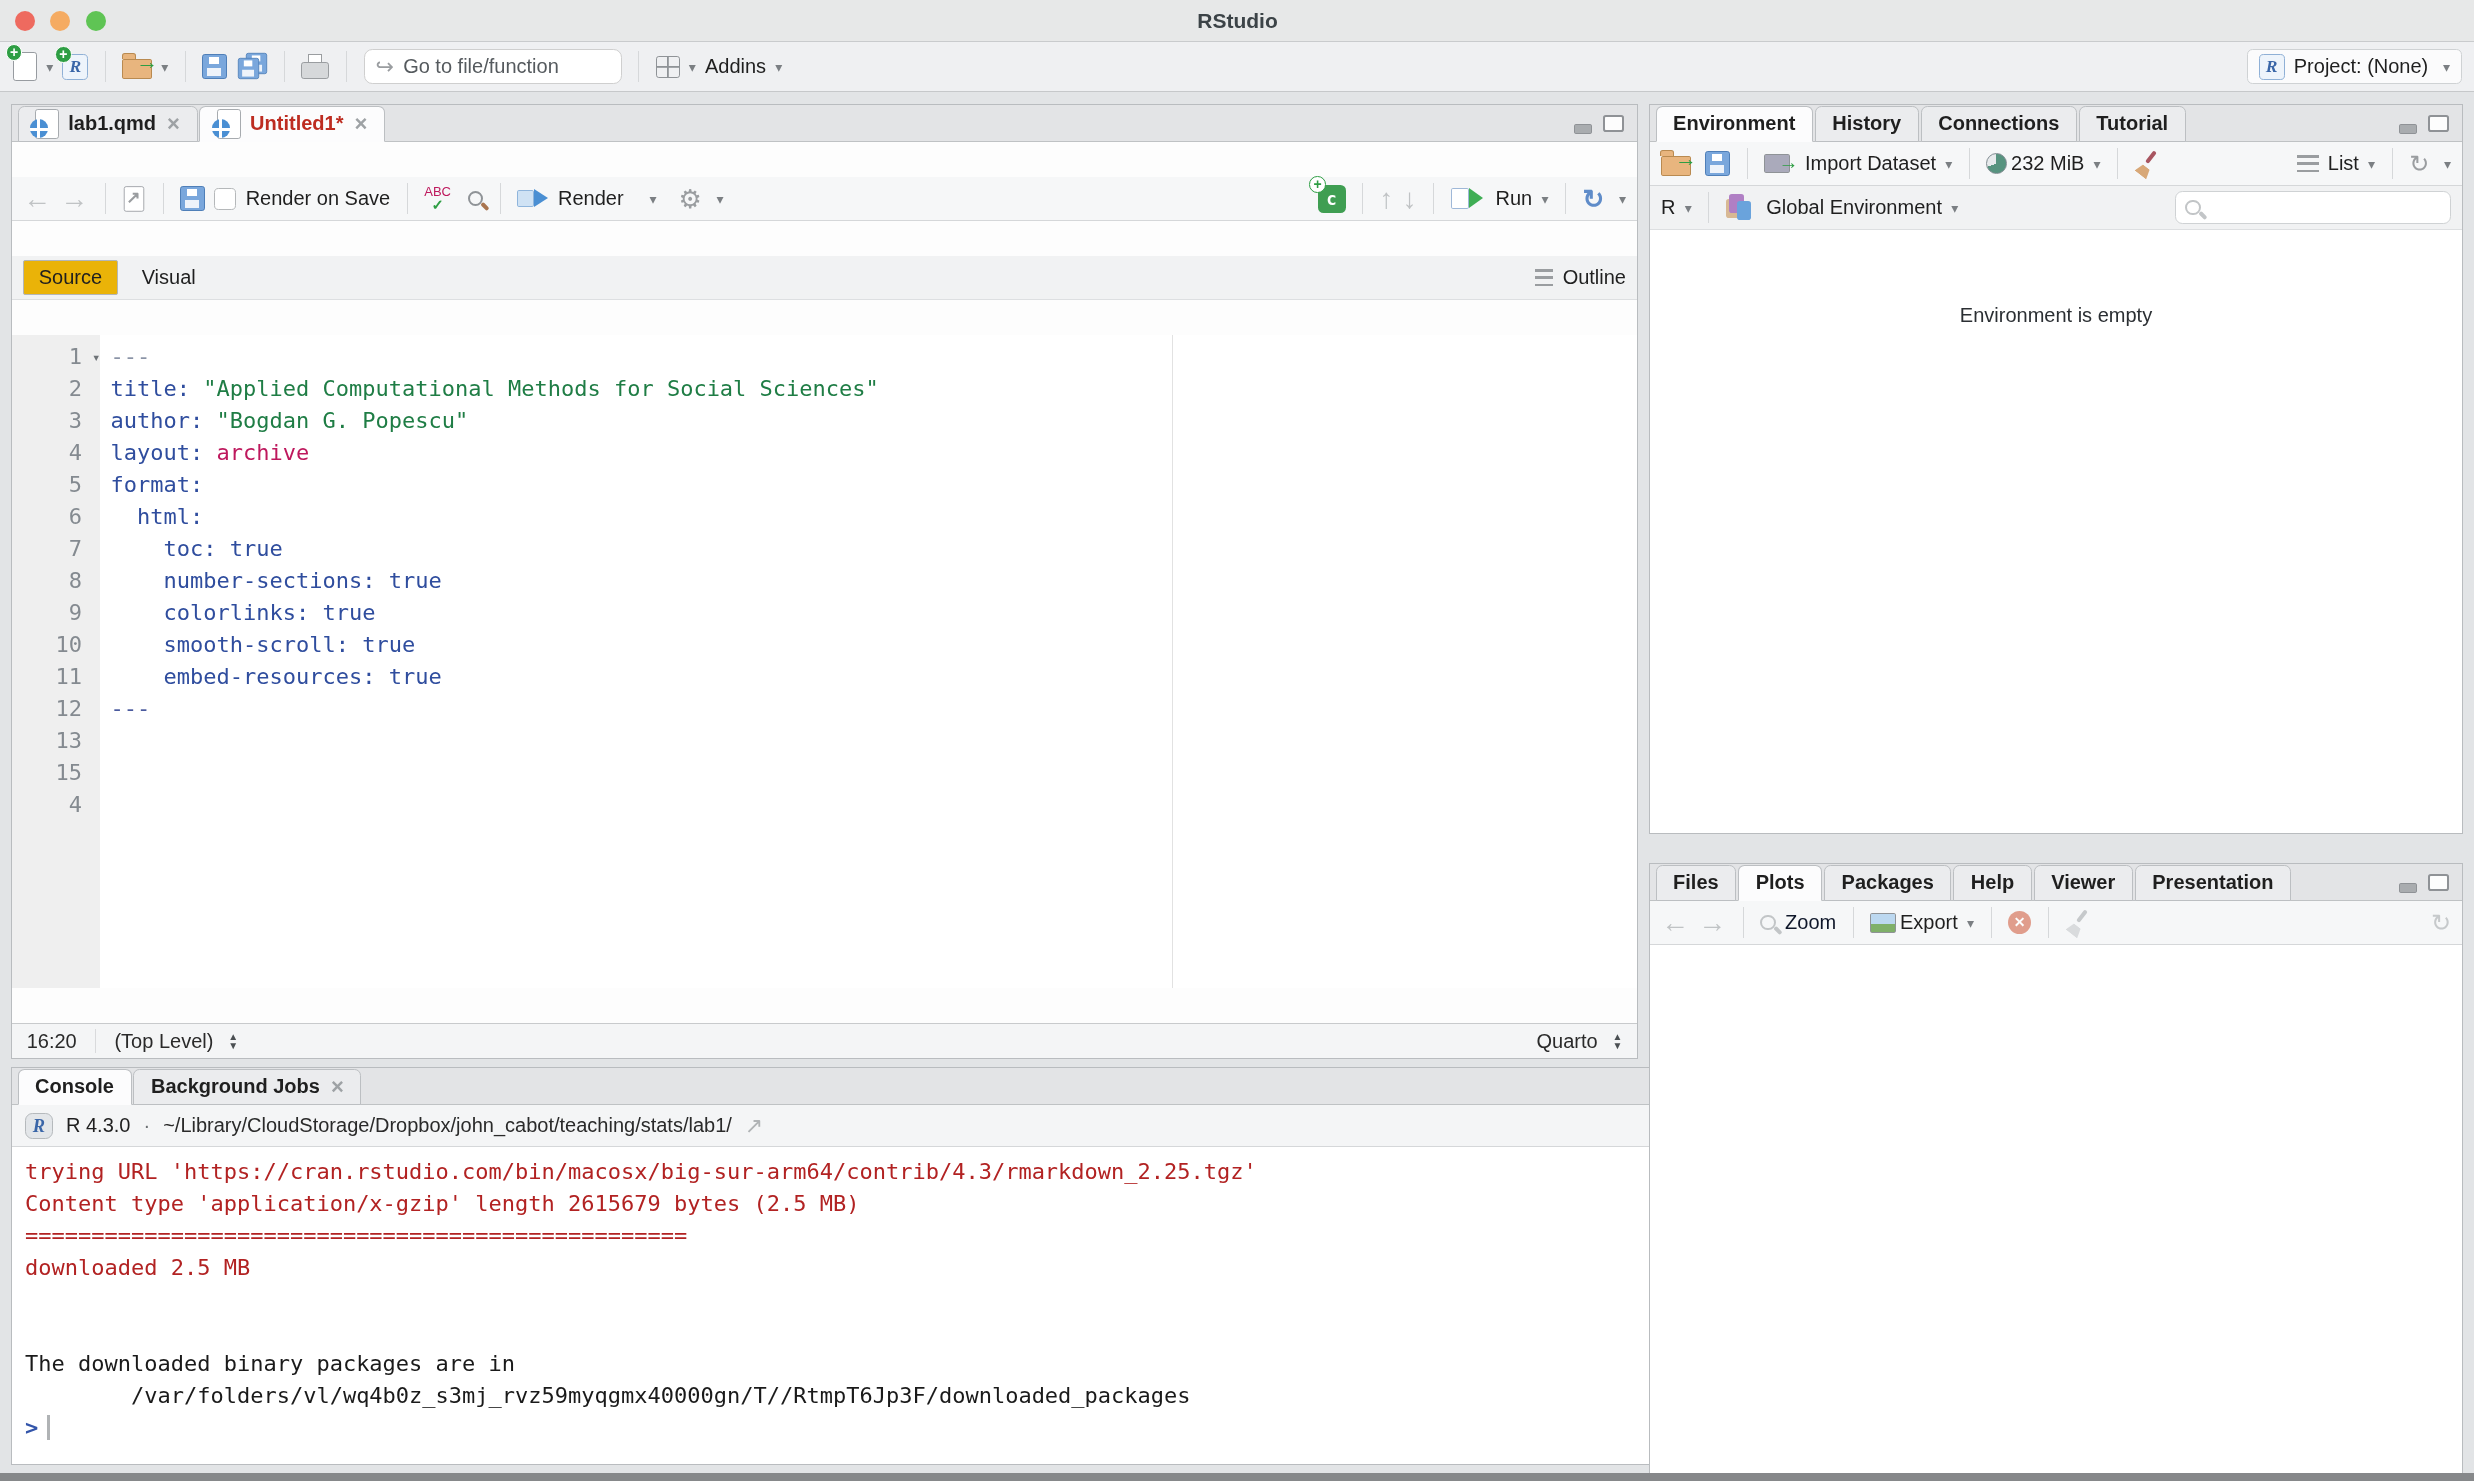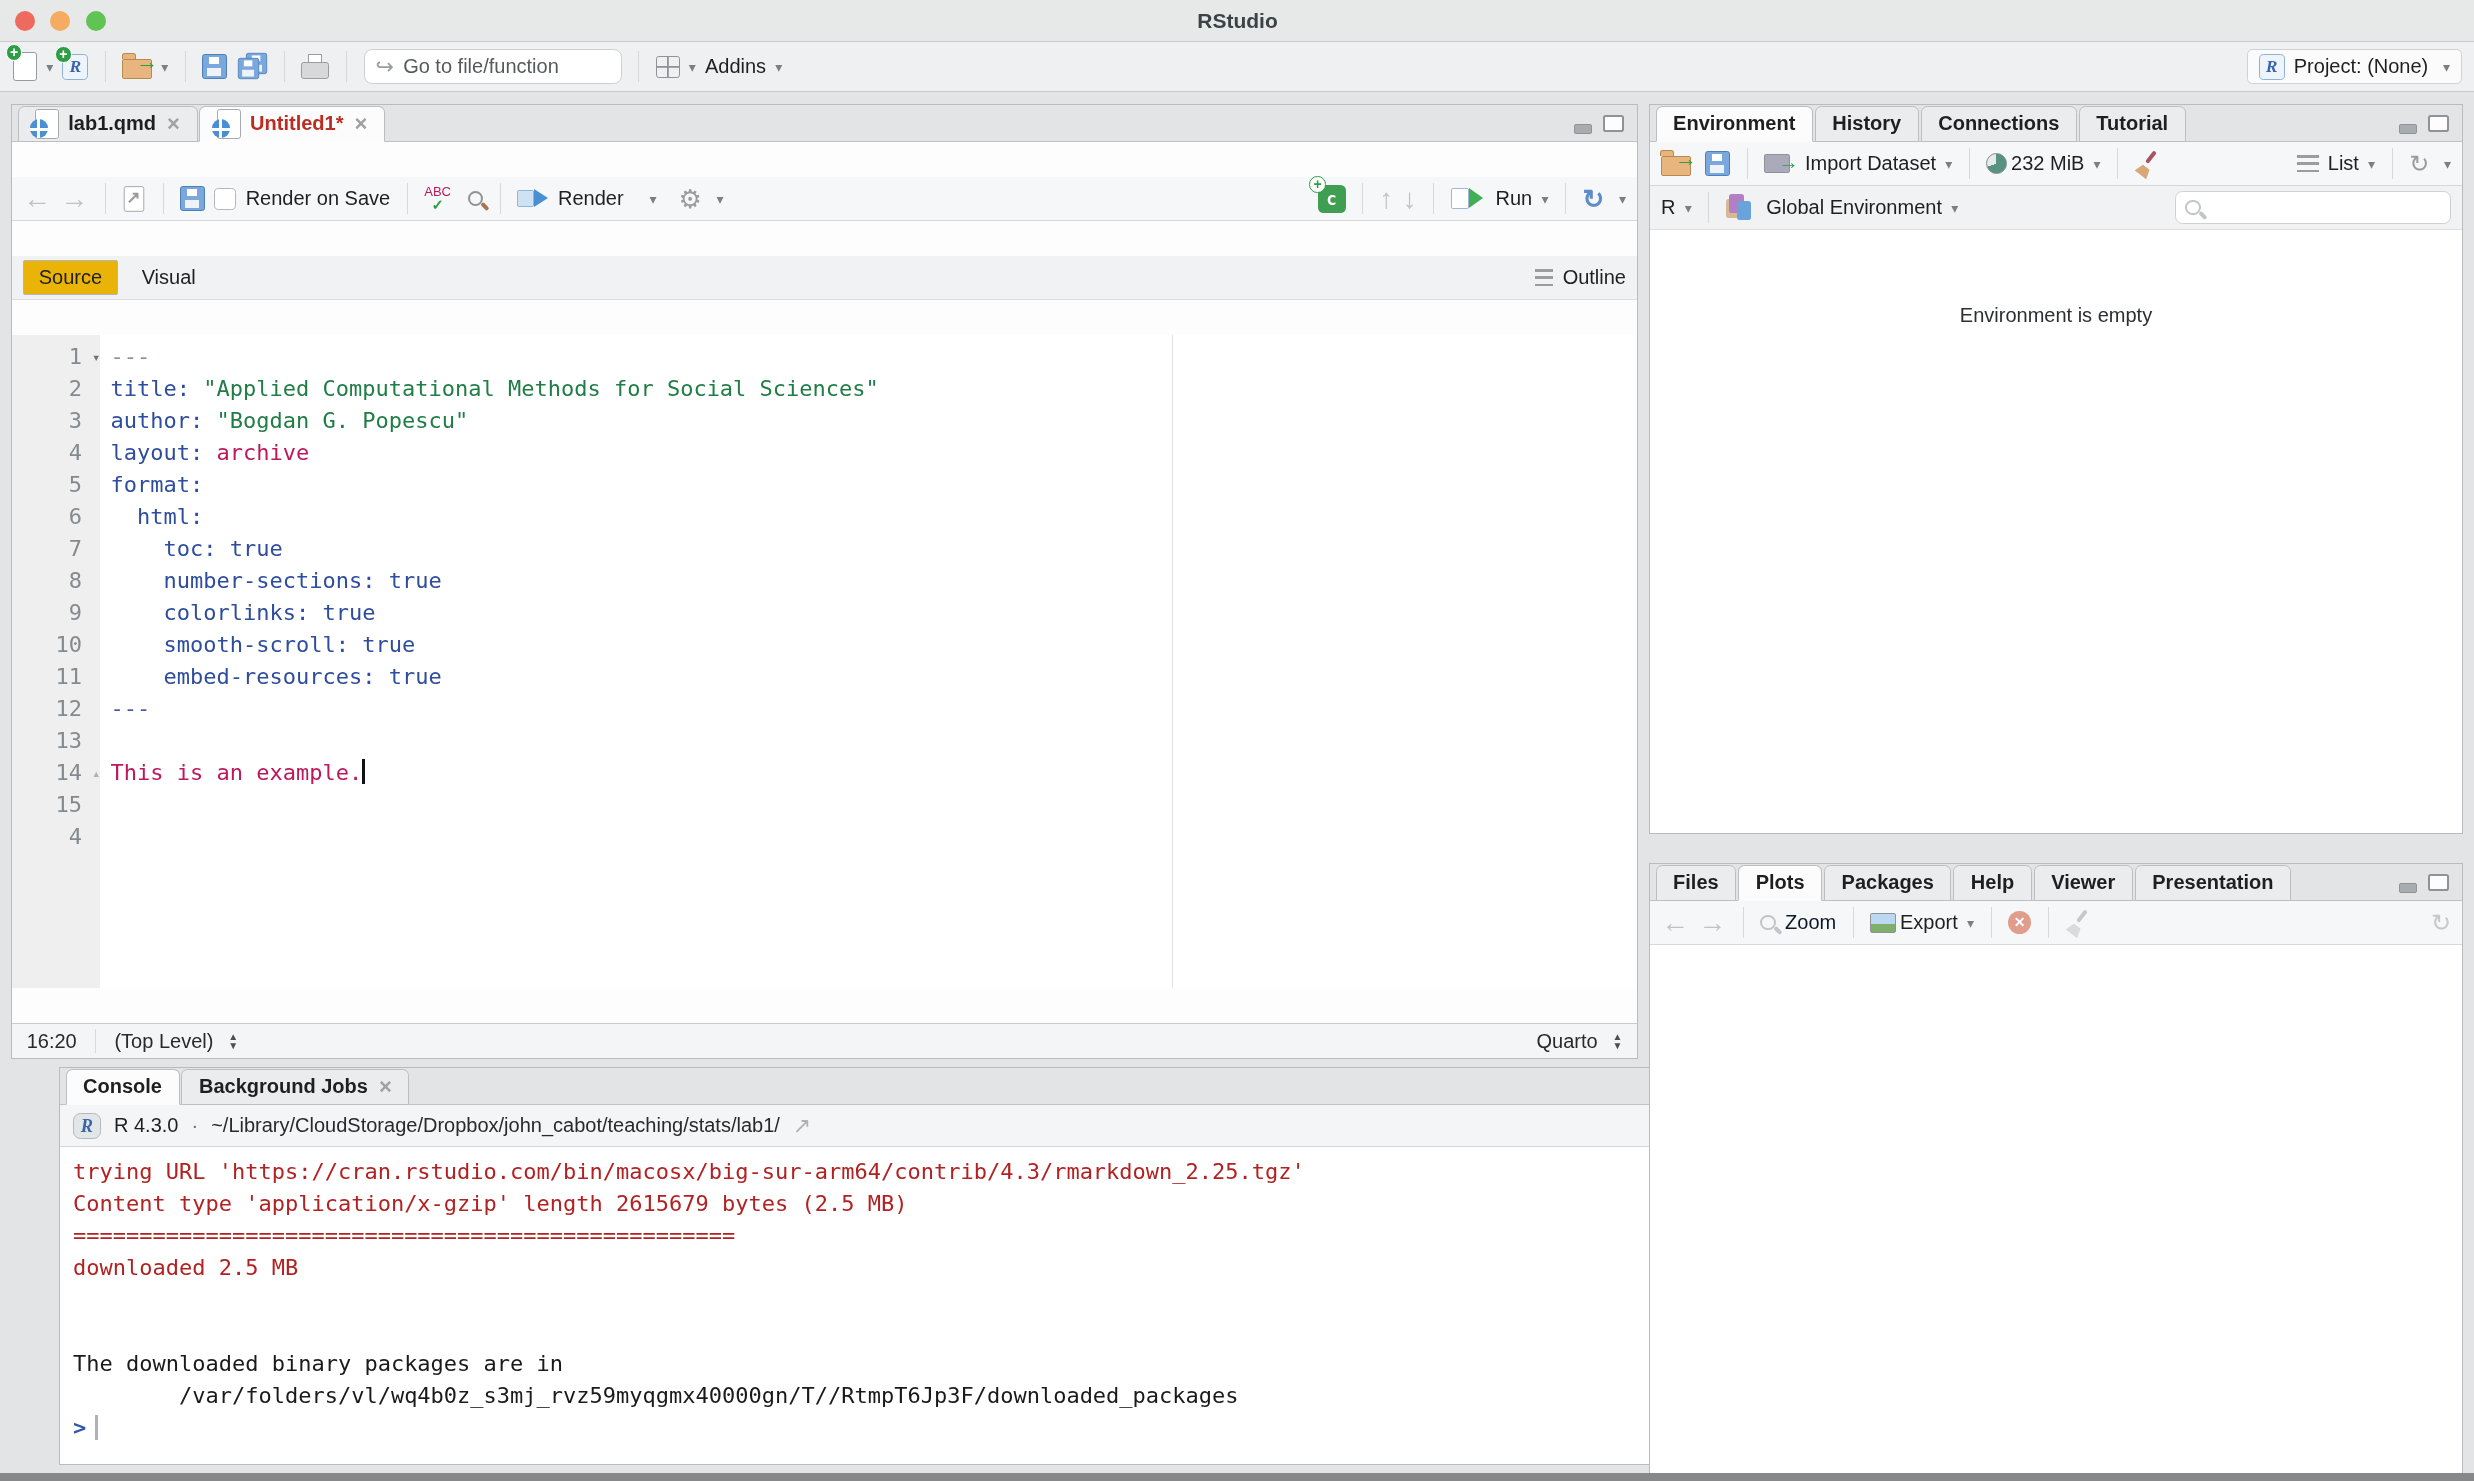--- a/index.html
+++ b/index.html
@@ -91,21 +91,21 @@
   .gut { width:70px; flex:none; text-align:right; color:#848a90; }
   .fold { width:28.6px; flex:none; text-align:center; font-size:14px; color:#6e7377; }
   .fold.lite { color:#aeb2b5; }
   .codetext { white-space:pre; }
   .c-key{ color:#2f4d9e; } .c-str{ color:#1f7d45; } .c-val{ color:#2f4d9e; } .c-plain{ color:#be185d; } .c-meta{ color:#8a93a6; } .c-meta2{ color:#4a5a9e; }
   .caret { display:inline-block; width:2.8px; height:25px; background:#111; vertical-align:-4.6px; }
   #editor-status { height:35px; background:#f4f5f6; border-top:0.9px solid #c8cacc; display:flex; align-items:center; padding:0 14.7px; gap:7.4px; flex:none; font-size:20px; color:#2a2a2a; }
   .vline { width:0.9px; height:24px; background:#d9dadc; margin:0 11px; }
 
   
-  #console-panel { left:11px; top:975px; width:1891px; height:398px;margin-left:48px; }
+  #console-panel { left:11px; top:975px; width:1891px; height:398px; }
   #console-info { height:42px; background:#f4f5f6; border-bottom:0.9px solid #d5d7d9; display:flex; align-items:center; gap:13px; padding:0 13px; flex:none; }
   #console-out { flex:1; background:#fff; font-family:"DejaVu Sans Mono",monospace; font-size:22px; line-height:32px; padding:9.2px 0 0 13px; white-space:pre; overflow:hidden; }
   .con-error { color:#b22222; } .con-plain { color:#1a1a1a; }
   .prompt-sym { color:#3355aa; font-weight:bold; }
   .con-caret { display:inline-block; width:2.8px; height:25px; background:#b0b3b5; vertical-align:-4.6px; margin-left:9.2px; }
 
   
   #env-panel { left:1649px; top:12px; width:814px; height:730px; }
   #env-search { margin-left:auto; width:276px; height:33px; background:#fff; border:0.9px solid #cfd2d4; border-radius:7.4px; display:flex; align-items:center; padding:0 9.2px; gap:7.4px; }
   #env-content { flex:1; background:#fff; }
@@ -316,25 +316,20 @@
           </div>
           <div class="code-row">
             <span class="gut">12</span>
             <span class="fold"></span>
             <span class="codetext"><span class="c-meta2">---</span></span>
           </div>
           <div class="code-row">
             <span class="gut">13</span>
             <span class="fold"></span>
             <span class="codetext"></span>
-          </div>
-          <div class="code-row">
-            <span class="gut">14</span>
-            <span class="fold lite">▴</span>
-            <span class="codetext"><span class="c-plain">This is an example.</span><span class="caret"></span></span>
           </div>
           <div class="code-row">
             <span class="gut">15</span>
             <span class="fold"></span>
             <span class="codetext"></span>
           </div>
           <div class="code-row">
             <span class="gut">4</span>
             <span class="fold"></span>
             <span class="codetext"></span>

